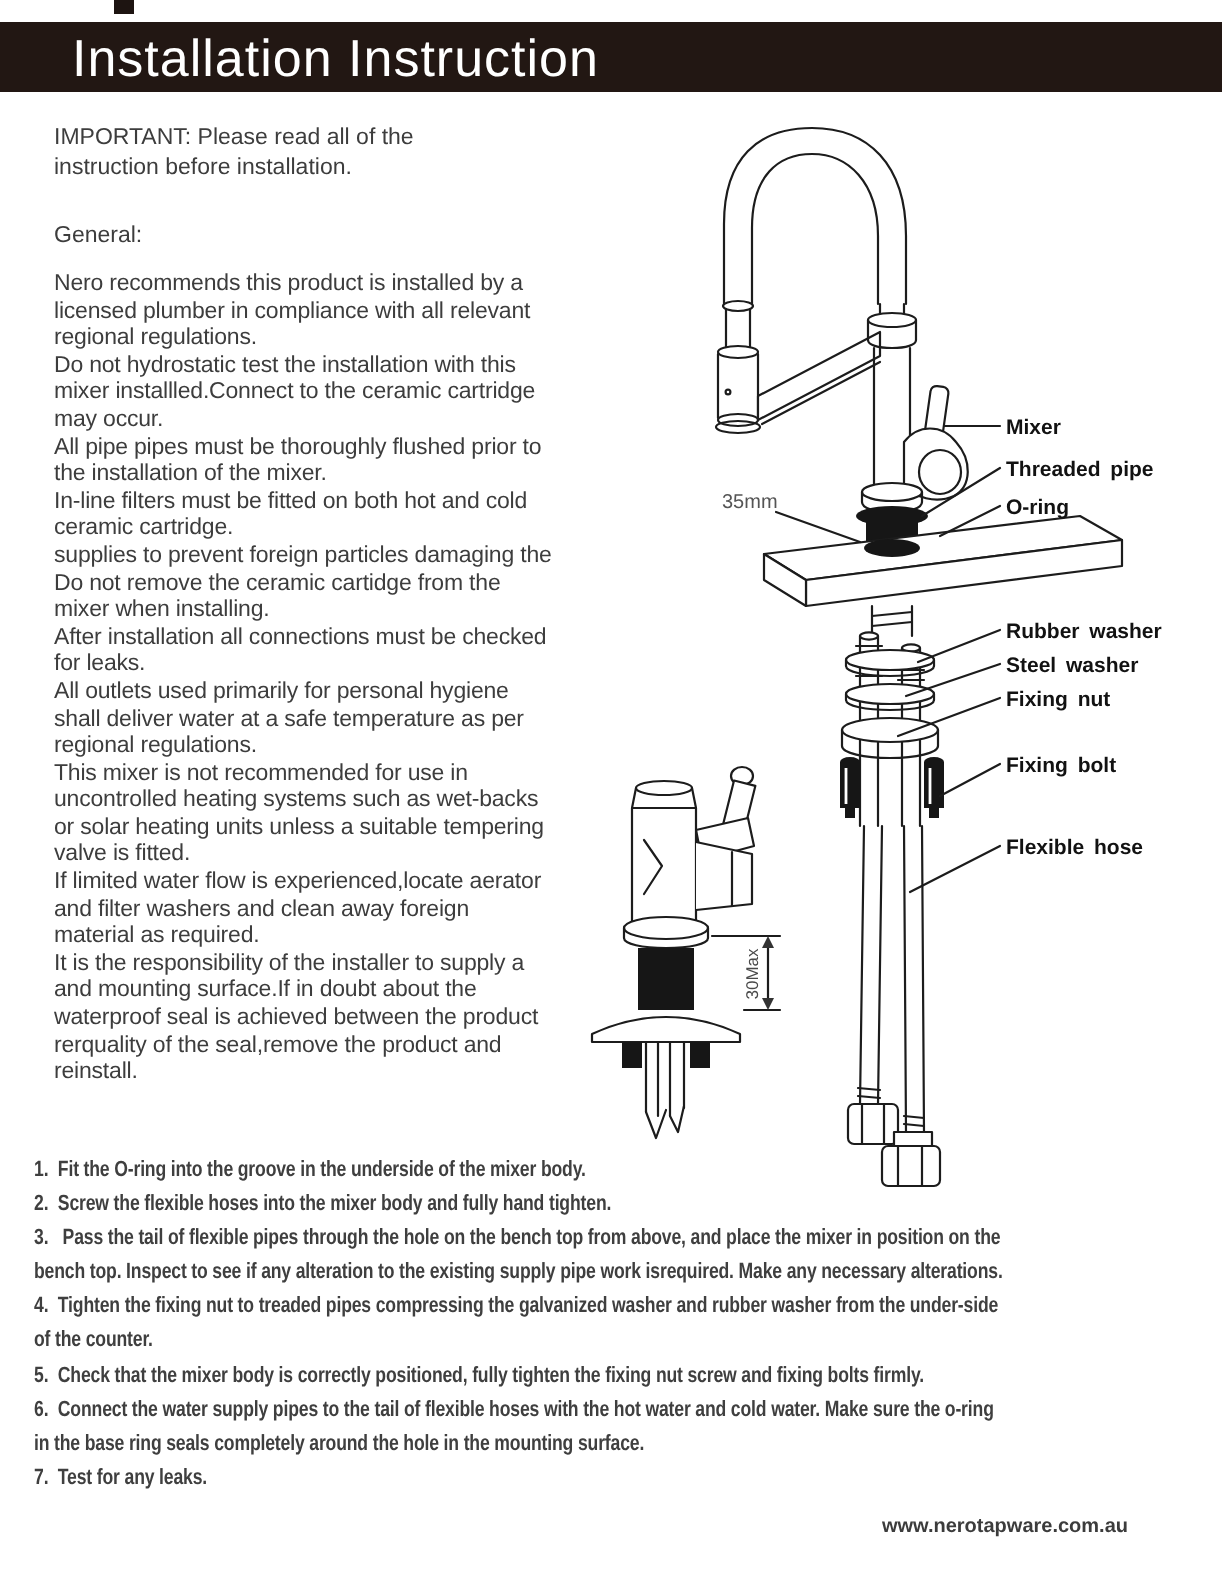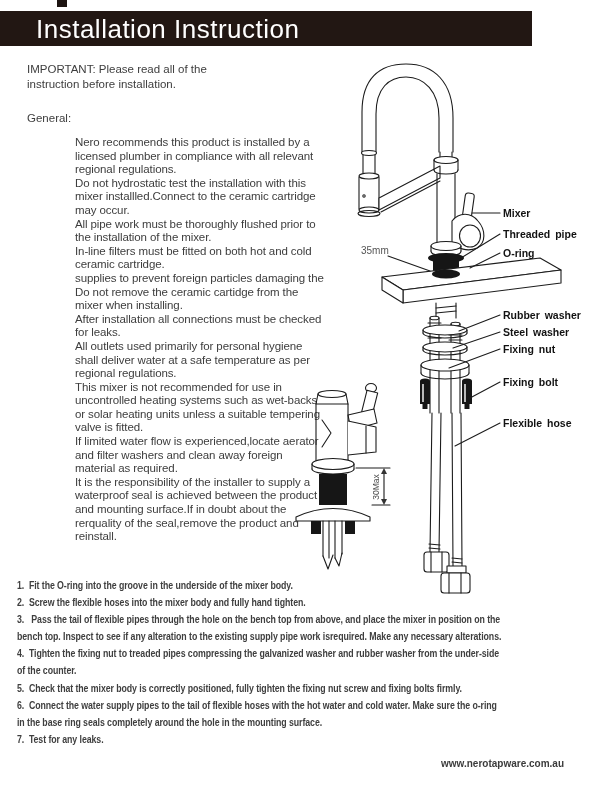--- a/index.html
+++ b/index.html
@@ -1,25 +1,25 @@
 <!DOCTYPE html>
 <html><head>
 <meta charset="utf-8">
 <style>
   html,body{margin:0;padding:0;background:#e8e8e8;}
   .page{position:relative;width:611px;height:789px;background:#ffffff;overflow:hidden;
         font-family:"Liberation Sans","DejaVu Sans",sans-serif;}
   .artifact{position:absolute;left:57px;top:0;width:10px;height:7px;background:#1d1411;}
-  .header-bar{position:absolute;left:0;top:11px;width:532px;height:35px;background:#221713;}
+  .header-bar{position:absolute;left:0;top:11px;width:611px;height:35px;background:#221713;}
   .header-title{position:absolute;left:36px;top:3px;color:#ffffff;font-size:26px;
         letter-spacing:0.5px;white-space:pre;}
   .textcol{position:absolute;left:27px;color:#3d3d3d;}
   .important{top:62px;font-size:11.5px;line-height:14.5px;}
   .general{top:112px;font-size:11.5px;}
-  .bodylines{top:136px;font-size:11.5px;line-height:13.6px;letter-spacing:-0.1px;margin-left:48px;}
+  .bodylines{top:136px;font-size:11.5px;line-height:13.6px;letter-spacing:-0.1px;}
   .line{white-space:pre;}
   .steps{position:absolute;left:17px;top:577px;width:700px;font-size:11px;font-weight:bold;
         color:#3f3f3f;line-height:17.1px;letter-spacing:-0.1px;
         transform:scaleX(0.80);transform-origin:0 0;}
   .footer{position:absolute;left:441px;top:758px;font-size:10px;font-weight:bold;color:#3c3c3c;
         white-space:pre;}
   .diagram-svg{position:absolute;left:285px;top:50px;width:326px;height:550px;}
   svg .ln{stroke:#1c1c1c;stroke-width:1.1;fill:none;stroke-linecap:round;stroke-linejoin:round;}
   svg .wh{stroke:#1c1c1c;stroke-width:1.1;fill:#ffffff;stroke-linejoin:round;}
   svg .bk{fill:#161616;stroke:none;}
@@ -48,42 +48,42 @@
   <div class="textcol general line">General:</div>
 
   <div class="textcol bodylines">
 
   <div class="line">Nero recommends this product is installed by a</div>
       <div class="line">licensed plumber in compliance with all relevant</div>
       <div class="line">regional regulations.</div>
       <div class="line">Do not hydrostatic test the installation with this</div>
       <div class="line">mixer installled.Connect to the ceramic cartridge</div>
       <div class="line">may occur.</div>
-      <div class="line">All pipe work must be thoroughly flushed prior to</div>
+      <div class="line">All pipe pipes must be thoroughly flushed prior to</div>
       <div class="line">the installation of the mixer.</div>
       <div class="line">In-line filters must be fitted on both hot and cold</div>
       <div class="line">ceramic cartridge.</div>
       <div class="line">supplies to prevent foreign particles damaging the</div>
       <div class="line">Do not remove the ceramic cartidge from the</div>
       <div class="line">mixer when installing.</div>
       <div class="line">After installation all connections must be checked</div>
       <div class="line">for leaks.</div>
       <div class="line">All outlets used primarily for personal hygiene</div>
       <div class="line">shall deliver water at a safe temperature as per</div>
       <div class="line">regional regulations.</div>
       <div class="line">This mixer is not recommended for use in</div>
       <div class="line">uncontrolled heating systems such as wet-backs</div>
       <div class="line">or solar heating units unless a suitable tempering</div>
       <div class="line">valve is fitted.</div>
       <div class="line">If limited water flow is experienced,locate aerator</div>
       <div class="line">and filter washers and clean away foreign</div>
       <div class="line">material as required.</div>
       <div class="line">It is the responsibility of the installer to supply a</div>
+      <div class="line">and mounting surface.If in doubt about the</div>
       <div class="line">waterproof seal is achieved between the product</div>
-      <div class="line">and mounting surface.If in doubt about the</div>
       <div class="line">rerquality of the seal,remove the product and</div>
       <div class="line">reinstall.</div>
     </div>
 
   <div class="steps">
 
   <div class="line">1.  Fit the O-ring into the groove in the underside of the mixer body.</div>
       <div class="line">2.  Screw the flexible hoses into the mixer body and fully hand tighten.</div>
       <div class="line">3.   Pass the tail of flexible pipes through the hole on the bench top from above, and place the mixer in position on the</div>
       <div class="line">bench top. Inspect to see if any alteration to the existing supply pipe work isrequired. Make any necessary alterations.</div>

